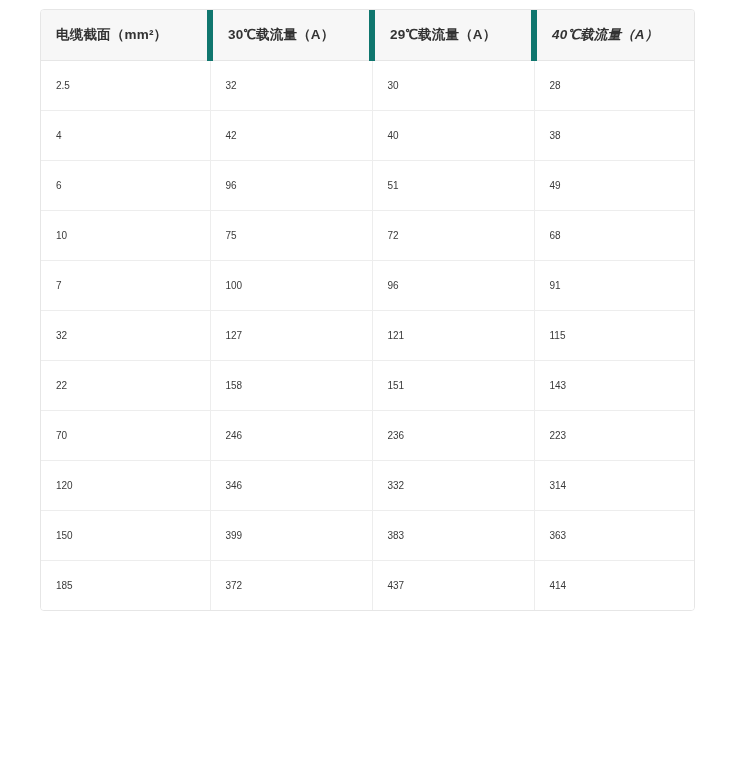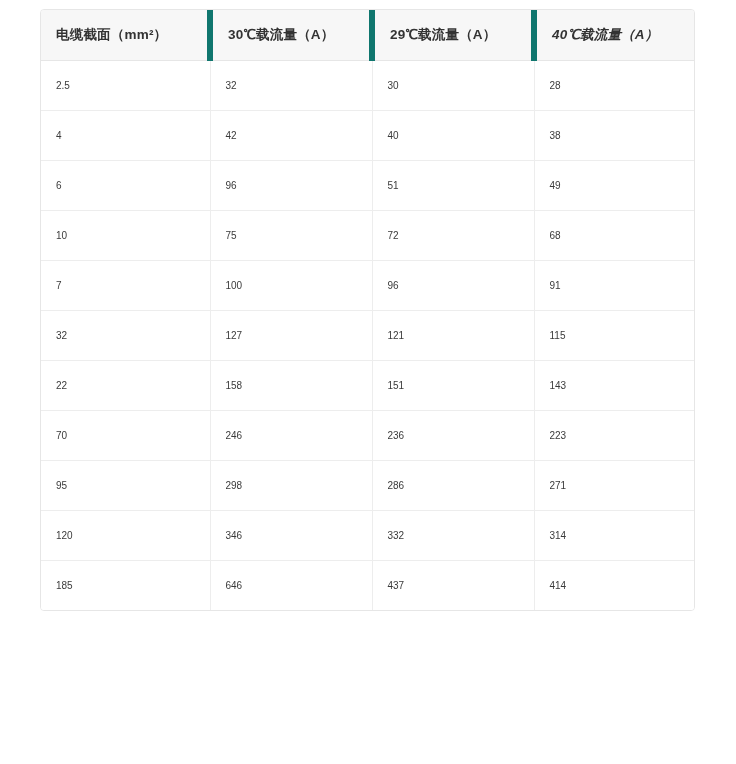--- a/index.html
+++ b/index.html
@@ -138,33 +138,33 @@
           <td>151</td>
           <td>143</td>
         </tr>
         <tr>
           <td>70</td>
           <td>246</td>
           <td>236</td>
           <td>223</td>
         </tr>
         <tr>
-          <td>95</td>
-          <td>298</td>
-          <td>286</td>
-          <td>271</td>
-        </tr>
-        <tr>
           <td>120</td>
           <td>346</td>
           <td>332</td>
           <td>314</td>
         </tr>
         <tr>
+          <td>150</td>
+          <td>399</td>
+          <td>383</td>
+          <td>363</td>
+        </tr>
+        <tr>
           <td>185</td>
-          <td>646</td>
+          <td>372</td>
           <td>437</td>
           <td>414</td>
         </tr>
       </tbody>
     </table>
   </div>
 </div>
 
 </body></html>

